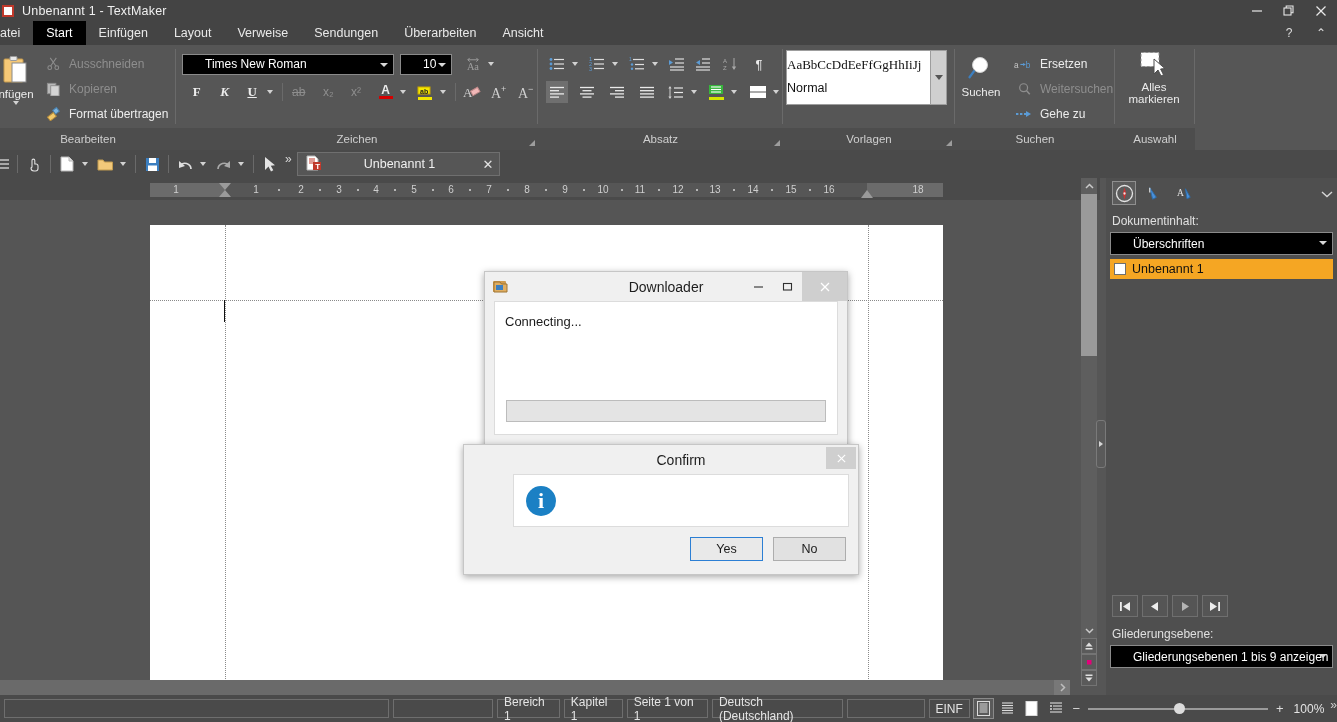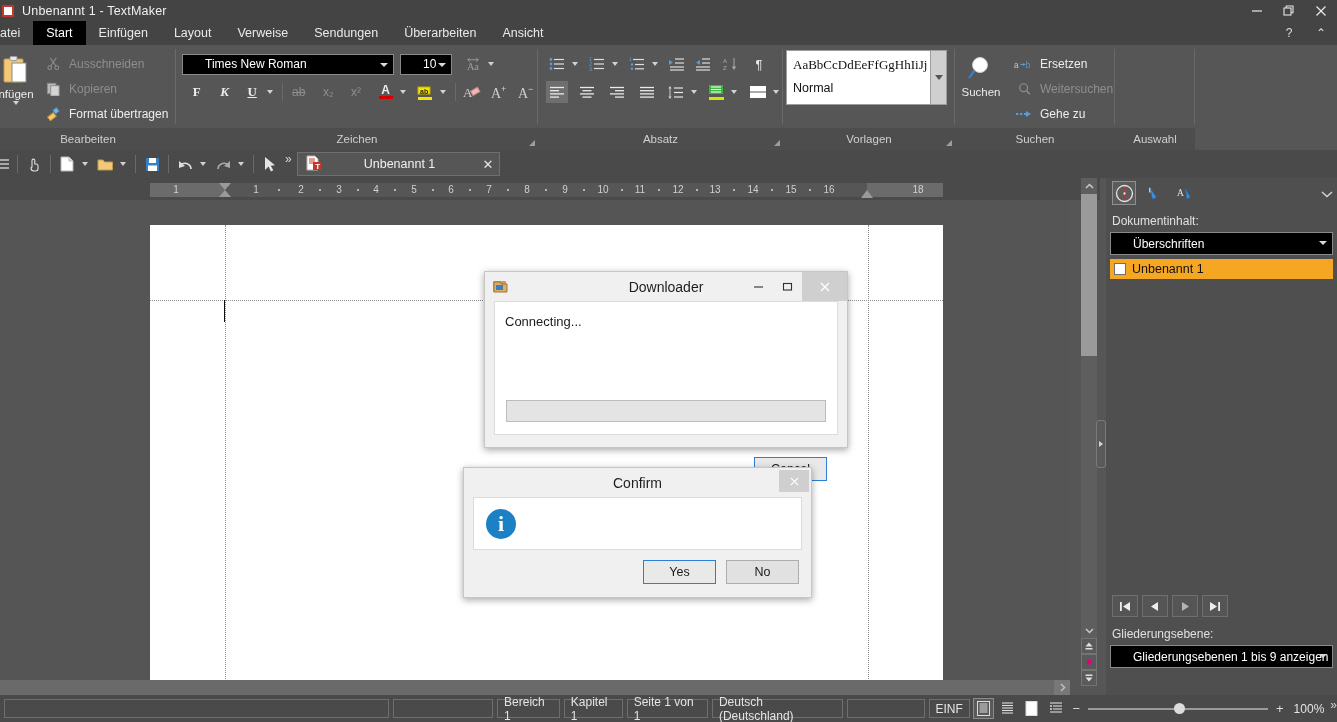--- a/index.html
+++ b/index.html
@@ -511,21 +511,21 @@
         </div>
         <div class="caret"></div>
       </div>
       <div class="rgsep" style="right:0;"></div>
       <div class="rglabel">Absatz</div>
       <div class="rgdiag"></div>
     </div>
 
     <div class="rgroup" style="left:783px;width:172px;">
       <div style="display:flex;padding:5px 0 0 3px;">
-        <div style="width:145px;height:55px;background:#ffffff;border:1px solid #9d9d9d;padding:6px 6px;color:#111;">
+        <div style="width:145px;height:55px;background:#ffffff;border:1px solid #9d9d9d;padding:6px 0;color:#111;">
           <div style="font-family:'Liberation Serif',serif;font-size:13px;">AaBbCcDdEeFfGgHhIiJj</div>
           <div style="font-size:12.5px;margin-top:8px;">Normal</div>
         </div>
         <div style="width:16px;height:55px;background:#cfcfcf;border:1px solid #9d9d9d;border-left:none;display:flex;align-items:center;justify-content:center;">
           <span style="width:0;height:0;border-left:4px solid transparent;border-right:4px solid transparent;border-top:5px solid #555;display:block;"></span>
         </div>
       </div>
       <div class="rgsep" style="right:0;"></div>
       <div class="rglabel">Vorlagen</div>
       <div class="rgdiag"></div>
@@ -570,20 +570,28 @@
             </span>
             <span class="txt en">Gehe zu</span>
           </div>
         </div>
       </div>
       <div class="rgsep" style="right:0;"></div>
       <div class="rglabel">Suchen</div>
     </div>
 
     <div class="rgroup" style="left:1115px;width:80px;">
+      <div class="bigbtn" style="width:78px;padding-top:6px;">
+        <svg width="30" height="28" viewBox="0 0 30 28">
+          <rect x="2" y="1.5" width="18" height="14" fill="#ffffff" stroke="#8d8d8d" stroke-dasharray="2.6 2"></rect>
+          <polygon points="15,8 15,23 19,19 22,25 24.5,23.7 21.6,18 26,17.6" fill="#ffffff" stroke="#4d4d4d" stroke-width="1"></polygon>
+        </svg>
+        <div class="lbl" style="white-space:pre-line;">Alles
+markieren</div>
+      </div>
       <div class="rgsep" style="right:0;"></div>
       <div class="rglabel">Auswahl</div>
     </div>
   </div>
 
   <div class="toolrow">
     <div class="inner">
       <div class="tbtn" style="width:14px;margin-left:-2px">
         <svg width="12" height="12" viewBox="0 0 12 12">
             <g stroke="#dcdcdc" stroke-width="1.3">
@@ -917,21 +925,21 @@
     </div>
     <div class="dlg-body" style="height:134px;position:relative;">
       <div style="padding:12px 0 0 10px;font-size:13px;color:#1b1b1b;">Connecting...</div>
       <div class="progbar" style="position:absolute;left:11px;right:11px;top:98px;"></div>
     </div>
     <div style="position:absolute;right:20px;bottom:-34px;">
       <div class="btn def" style="width:73px;">Cancel</div>
     </div>
   </div>
 
-  <div class="dlg" style="left:463px;top:467px;width:349px;height:131px;">
+  <div class="dlg" style="left:463px;top:444px;width:396px;height:131px;padding-left:40px;">
     <div class="dlg-title">
       <span class="t">Confirm</span>
       <span class="dlg-wbtns">
         <span class="dlg-wbtn close" style="width:30px;height:22px;margin-top:2px;margin-right:2px;">
           <svg width="11" height="11" viewBox="0 0 12 12">
               <line x1="2" y1="2" x2="10" y2="10" stroke="#ffffff" stroke-width="1.3"></line>
               <line x1="10" y1="2" x2="2" y2="10" stroke="#ffffff" stroke-width="1.3"></line>
             </svg>
         </span>
       </span>

